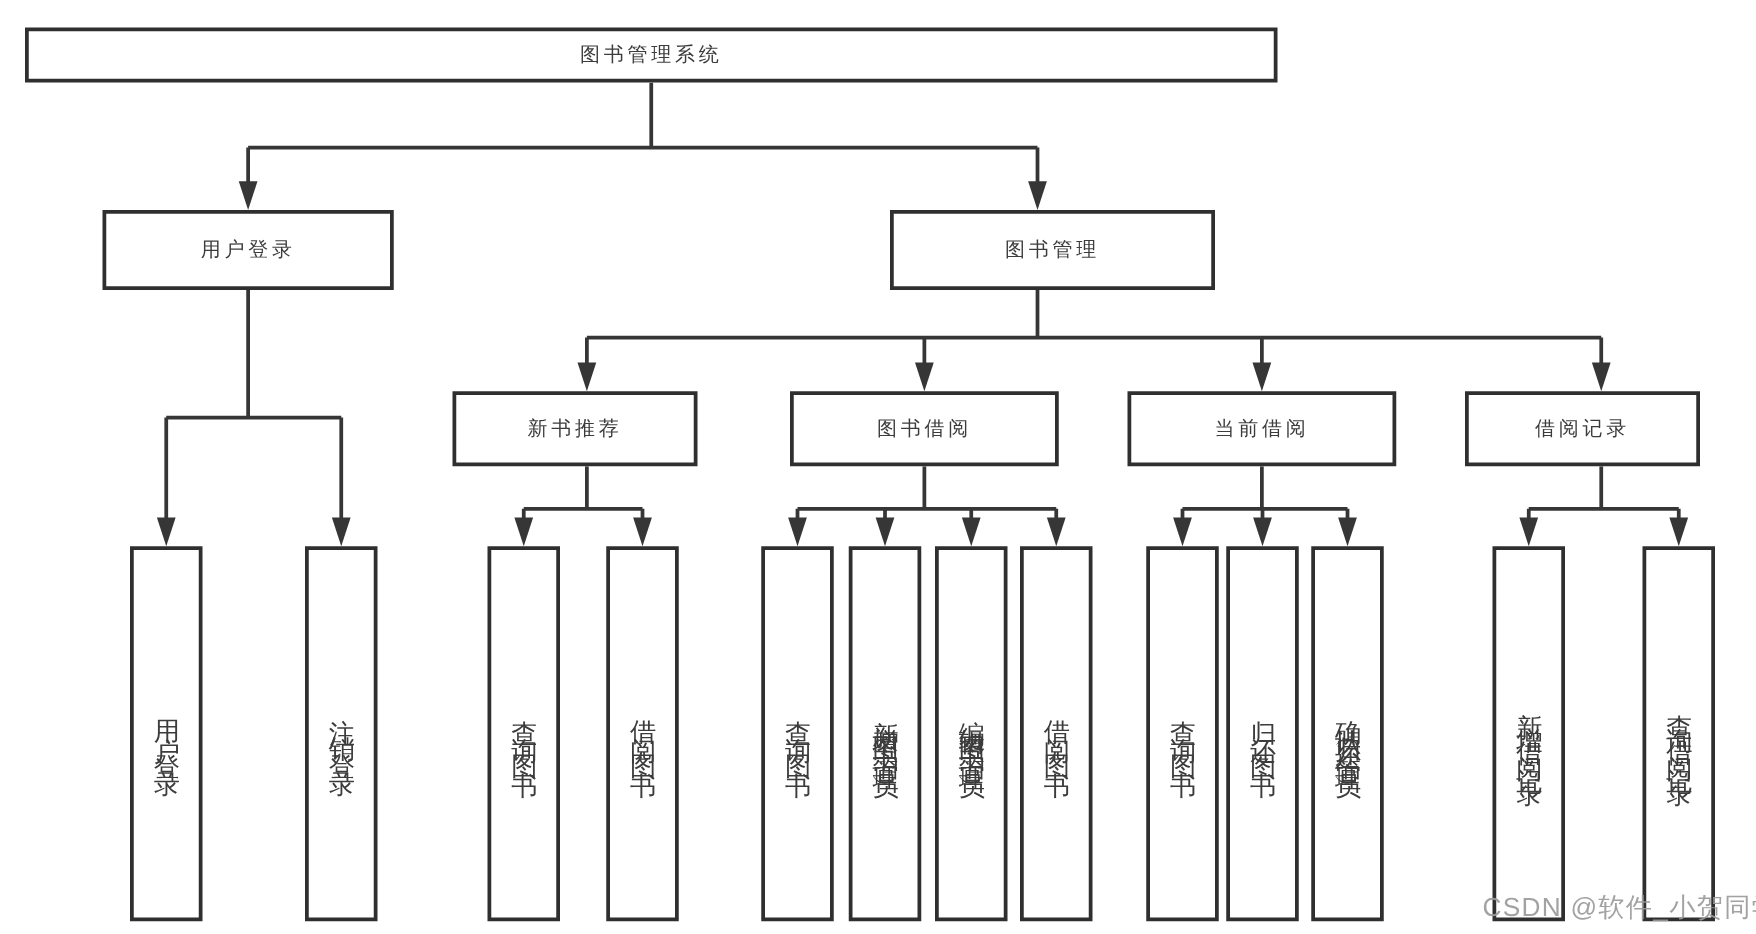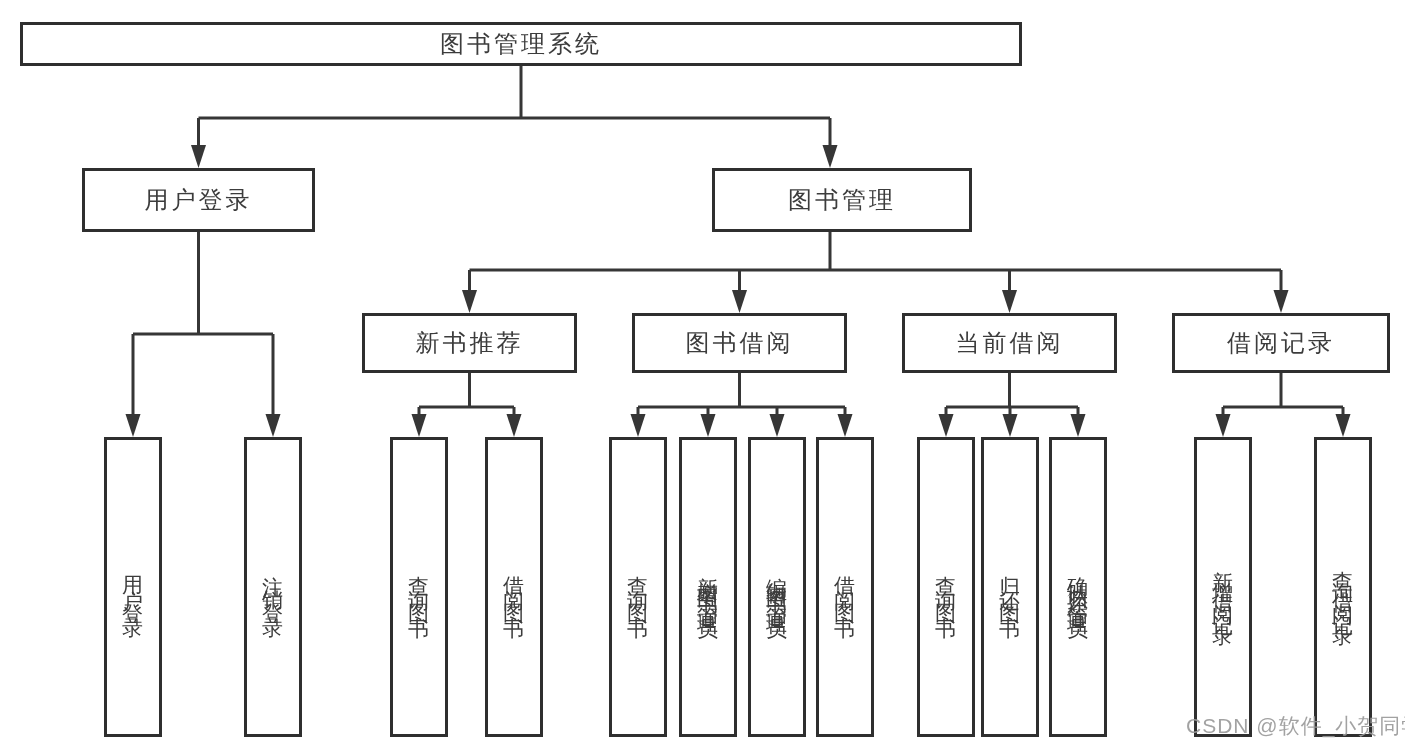--- a/index.html
+++ b/index.html
@@ -6,21 +6,21 @@
   #canvas{
     position:relative;width:1405px;height:747px;background:var(--bg,#fff);
     font-family:"Liberation Sans","DejaVu Sans",sans-serif;
     color:var(--text,#3c3c3c);overflow:hidden;
   }
   #wires{position:absolute;left:0;top:0;width:1405px;height:747px;}
   .node{
     position:absolute;box-sizing:border-box;background:#fff;
     border:3px solid #2f2f2f;display:flex;align-items:center;justify-content:center;
   }
-  .hbox span{font-size:24px;letter-spacing:3px;white-space:nowrap;}
+  .hbox span{font-size:16px;letter-spacing:3px;white-space:nowrap;}
   .vbox .vtext{
     writing-mode:vertical-rl;text-orientation:mixed;
     font-size:21px;line-height:1;white-space:nowrap;
   }
   .v4 .vtext{letter-spacing:14px;}
   .v6 .vtext{letter-spacing:11px;}
   .v9 .vtext{letter-spacing:6px;}
   #watermark{
     position:absolute;left:1186px;top:712px;font-size:21px;
     color:var(--wm,#9b9b9b);letter-spacing:1px;white-space:nowrap;opacity:.92;
@@ -68,30 +68,30 @@
     <span>图书管理系统</span>
   </div>
 
   <div class="node hbox" style="left:82px;top:168px;width:233px;height:64px">
     <span>用户登录</span>
   </div>
   <div class="node hbox" style="left:712px;top:168px;width:260px;height:64px">
     <span>图书管理</span>
   </div>
 
-  <div class="node hbox" style="left:362px;top:313px;width:215px;height:60px">
+  <div class="node hbox" style="left:362px;top:313px;width:196px;height:60px">
     <span>新书推荐</span>
   </div>
   <div class="node hbox" style="left:902px;top:313px;width:215px;height:60px">
     <span>当前借阅</span>
   </div>
   <div class="node hbox" style="left:632px;top:313px;width:215px;height:60px">
     <span>图书借阅</span>
   </div>
-  <div class="node hbox" style="left:1172px;top:313px;width:218px;height:60px">
+  <div class="node hbox" style="left:1172px;top:313px;width:188px;height:60px">
     <span>借阅记录</span>
   </div>
 
   <div class="node vbox v4" style="left:104px;top:437px;width:58px;height:300px">
     <span class="vtext">用户登录</span>
   </div>
   <div class="node vbox v4" style="left:244px;top:437px;width:58px;height:300px">
     <span class="vtext">注销登录</span>
   </div>
 

